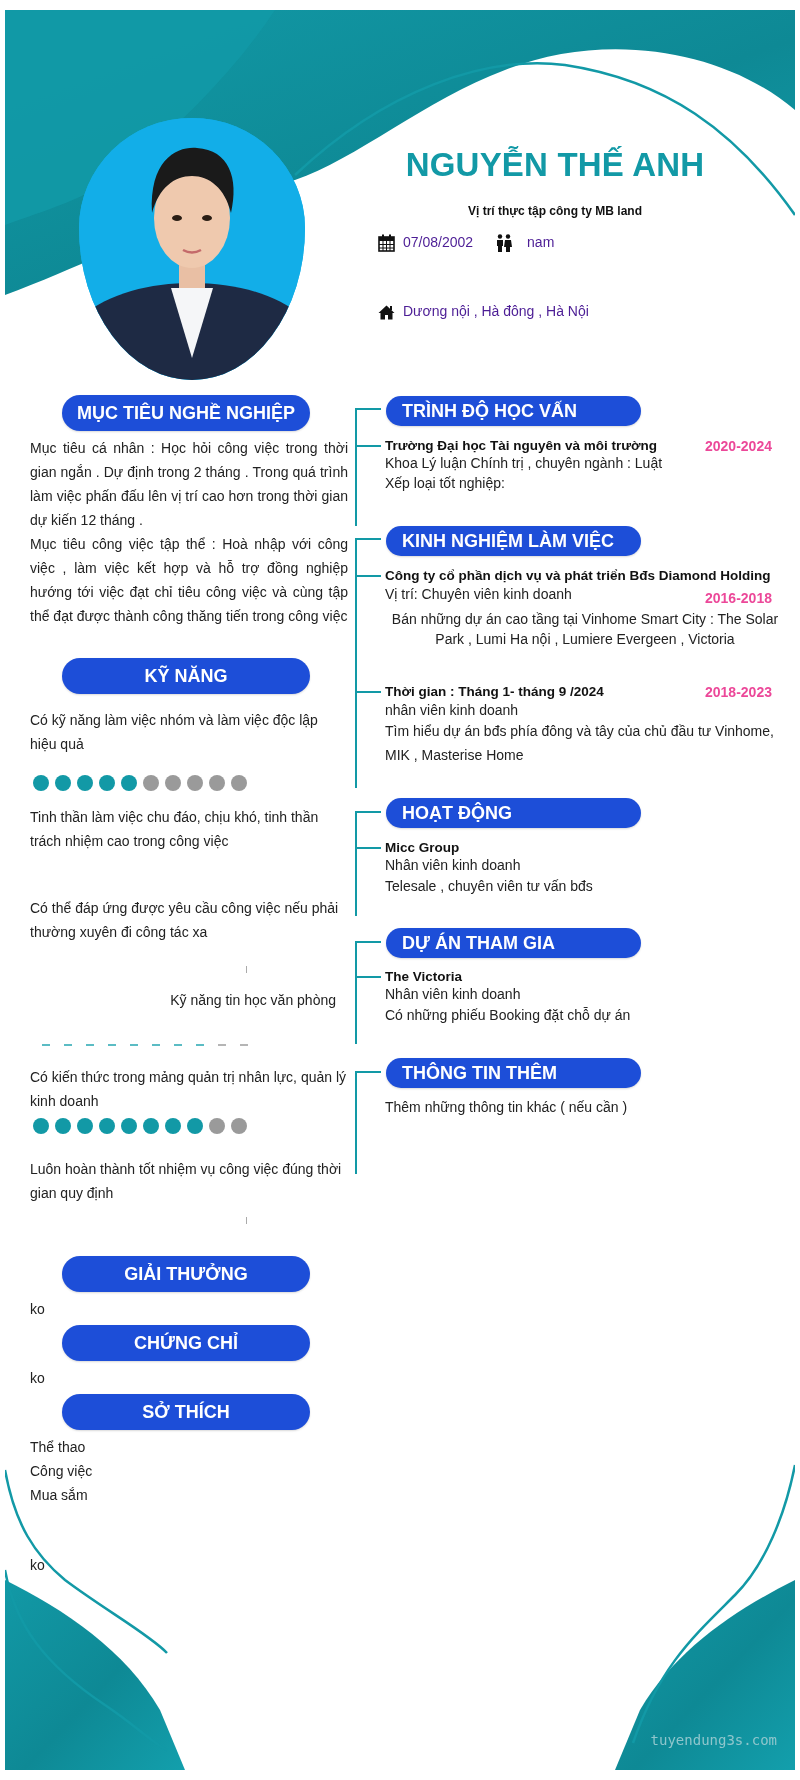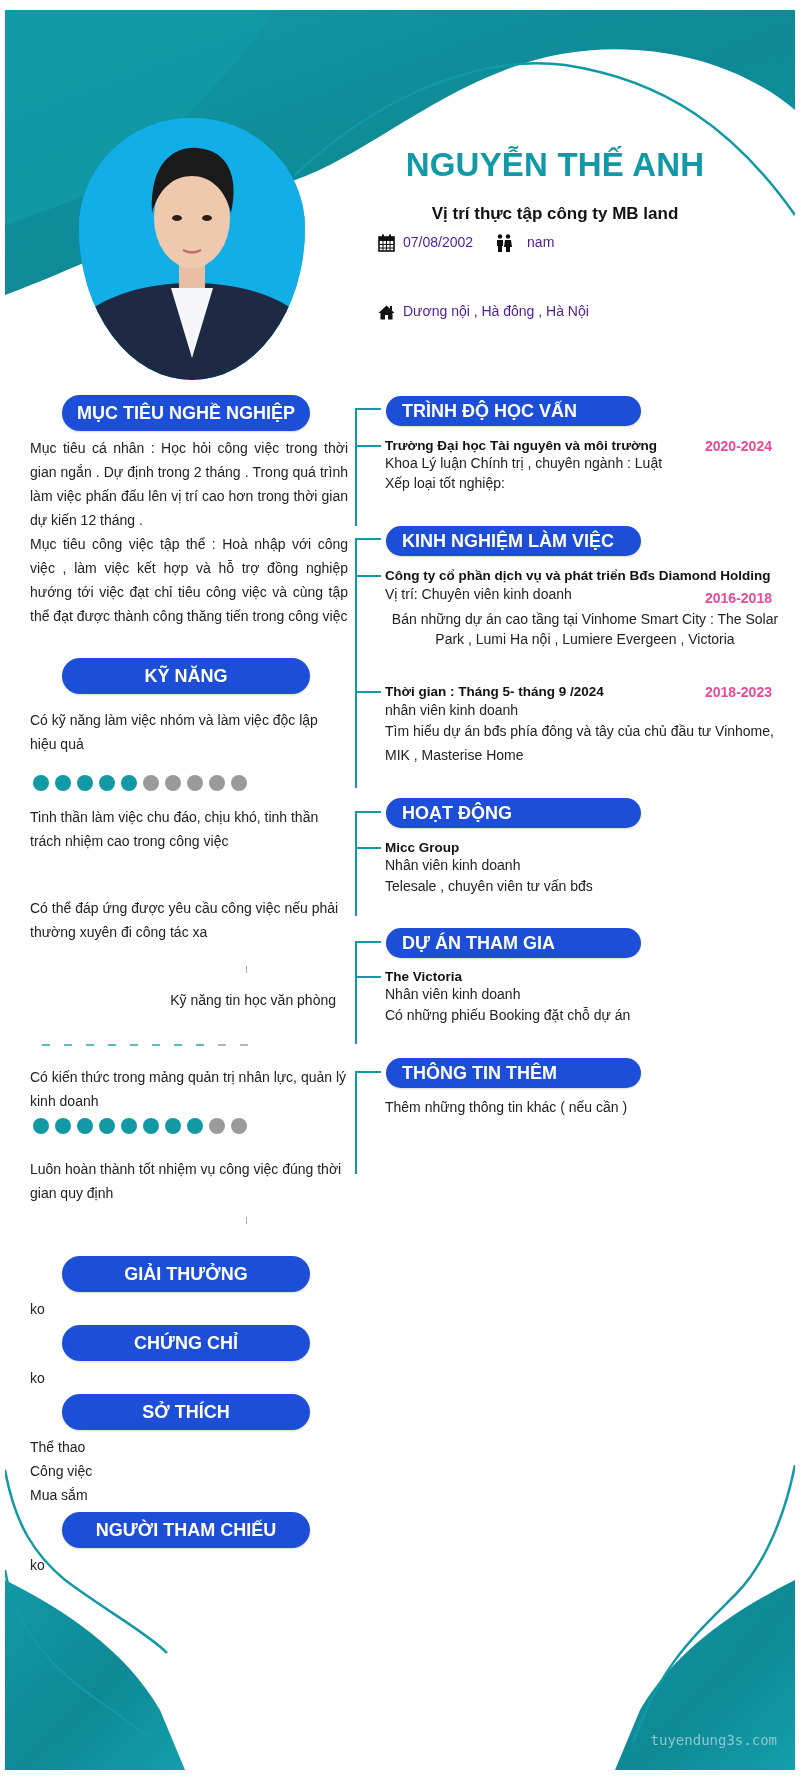--- a/index.html
+++ b/index.html
@@ -8,21 +8,21 @@
 
   .page { position: absolute; left: 5px; top: 10px; width: 790px; height: 1760px; background: #fff; overflow: hidden; }
 
   
   .deco { position: absolute; left: 0; top: 0; width: 790px; height: 1760px; pointer-events: none; }
 
   
   .photo-wrap { position: absolute; left: 74px; top: 108px; width: 226px; height: 262px; border-radius: 113px 113px 113px 113px / 110px 110px 152px 152px; overflow: hidden; background: #12aee8; }
   .photo-wrap svg { display:block; }
   .name { position: absolute; left: 340px; top: 136px; width: 420px; text-align: center; color: #1299a6; font-size: 33px; font-weight: 700; letter-spacing: 0.2px; }
-  .position { position: absolute; left: 340px; top: 194px; width: 420px; text-align: center; font-size: 17px; font-weight: 700; color: #111; }
+  .position { position: absolute; left: 340px; top: 194px; width: 420px; text-align: center; font-size: 12px; font-weight: 700; color: #111; }
   .info-row { position: absolute; display: flex; align-items: flex-start; font-size: 14px; color: #4c1d95; }
   .info-row .ico { width: 18px; height: 18px; display: inline-flex; align-items: center; justify-content: center; margin-right: 8px; }
 
   
   .pill { position: absolute; height: 36px; border-radius: 18px; background: #1d4ed8; color: #fff; font-weight: 700; font-size: 18px; display: flex; align-items: center; box-shadow: 0 1px 2px rgba(0,0,0,0.15); }
   .pill.left { left: 57px; width: 248px; justify-content: center; }
   .pill.right { left: 381px; width: 255px; height: 30px; border-radius: 15px; padding-left: 16px; font-size: 18px; }
 
   .txt { position: absolute; font-size: 14px; line-height: 24px; color: #222; }
   .just { text-align: justify; }
@@ -183,21 +183,20 @@
   <div class="txt" style="left:25px; top:1287px;">ko</div>
 
   <div class="pill left" style="top:1315px;">CHỨNG CHỈ</div>
   <div class="txt" style="left:25px; top:1356px;">ko</div>
 
   <div class="pill left" style="top:1384px;">SỞ THÍCH</div>
   <div class="txt" style="left:25px; top:1425px;">Thể thao</div>
   <div class="txt" style="left:25px; top:1449px;">Công việc</div>
   <div class="txt" style="left:25px; top:1473px;">Mua sắm</div>
 
-  <div class="pill left" style="top:1502px;">NGƯỜI THAM CHIẾU</div>
   <div class="txt" style="left:25px; top:1543px;">ko</div>
 
   <div class="tl-v" style="left:350px; top:398px; height:118px;"></div>
   <div class="tl-h" style="left:350px; top:398px; width:26px;"></div>
   <div class="tl-h" style="left:350px; top:435px; width:26px;"></div>
   <div class="pill right" style="top:386px;">TRÌNH ĐỘ HỌC VẤN</div>
   <div class="txt bold" style="left:380px; top:424px; font-size:13.5px;">Trường Đại học Tài nguyên và môi trường</div>
   <div class="year" style="left:700px; top:428px;">2020-2024</div>
   <div class="txt" style="left:380px; top:441px;">Khoa Lý luận Chính trị , chuyên ngành : Luật</div>
   <div class="txt" style="left:380px; top:461px;">Xếp loại tốt nghiệp:</div>
@@ -205,21 +204,21 @@
   <div class="tl-v" style="left:350px; top:528px; height:250px;"></div>
   <div class="tl-h" style="left:350px; top:528px; width:26px;"></div>
   <div class="tl-h" style="left:350px; top:565px; width:26px;"></div>
   <div class="pill right" style="top:516px;">KINH NGHIỆM LÀM VIỆC</div>
   <div class="txt bold" style="left:380px; top:554px; font-size:13.5px;">Công ty cổ phần dịch vụ và phát triển Bđs Diamond Holding</div>
   <div class="txt" style="left:380px; top:572px;">Vị trí: Chuyên viên kinh doanh</div>
   <div class="year" style="left:700px; top:580px;">2016-2018</div>
   <div class="txt" style="left:380px; top:599px; width:400px; line-height:20px;text-align:center;">Bán những dự án cao tầng tại Vinhome Smart City : The Solar Park ,  Lumi Ha nội , Lumiere Evergeen , Victoria</div>
 
   <div class="tl-h" style="left:350px; top:681px; width:26px;"></div>
-  <div class="txt bold" style="left:380px; top:670px; font-size:13.5px;">Thời gian : Tháng 5- tháng 9 /2024</div>
+  <div class="txt bold" style="left:380px; top:670px; font-size:13.5px;">Thời gian : Tháng 1- tháng 9 /2024</div>
   <div class="year" style="left:700px; top:674px;">2018-2023</div>
   <div class="txt" style="left:380px; top:688px;">nhân viên kinh doanh</div>
   <div class="txt" style="left:380px; top:709px; width:400px; line-height:24px;">Tìm hiểu dự án bđs phía đông và tây của chủ đầu tư Vinhome, MIK , Masterise Home</div>
 
   <div class="tl-v" style="left:350px; top:801px; height:105px;"></div>
   <div class="tl-h" style="left:350px; top:801px; width:26px;"></div>
   <div class="tl-h" style="left:350px; top:837px; width:26px;"></div>
   <div class="pill right" style="top:788px;">HOẠT ĐỘNG</div>
   <div class="txt bold" style="left:380px; top:826px; font-size:13.5px;">Micc Group</div>
   <div class="txt" style="left:380px; top:843px;">Nhân viên kinh doanh</div>

